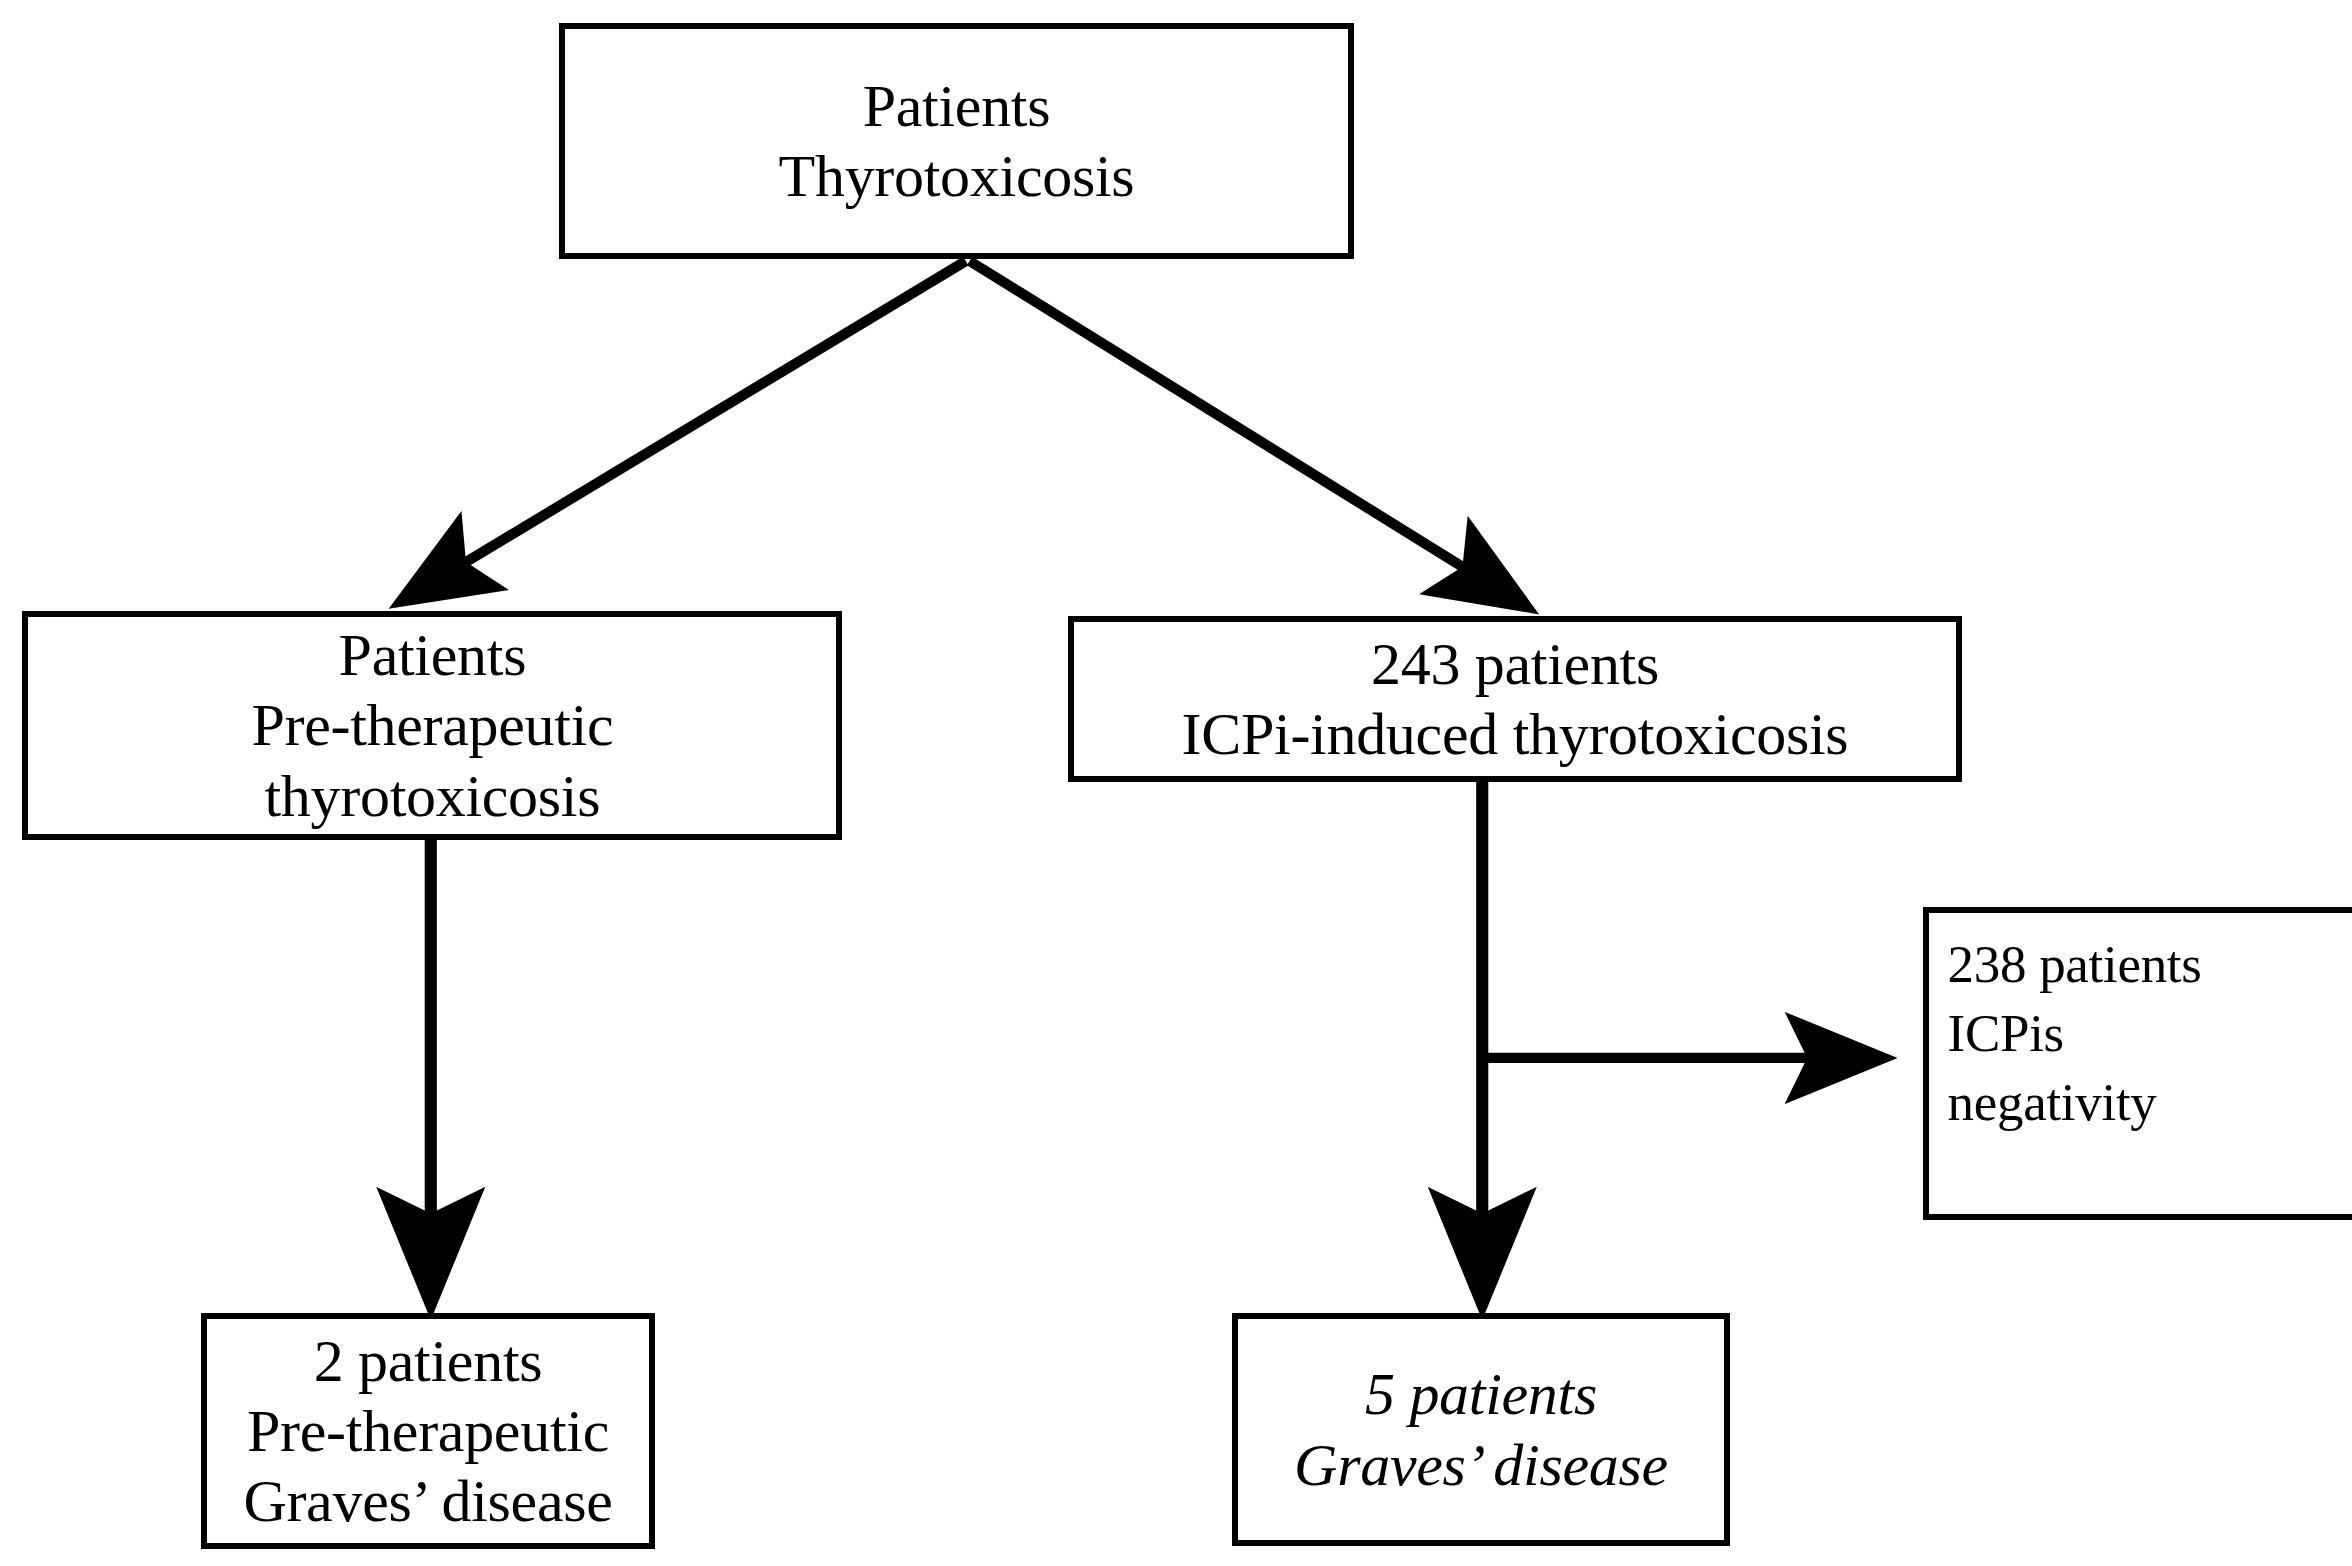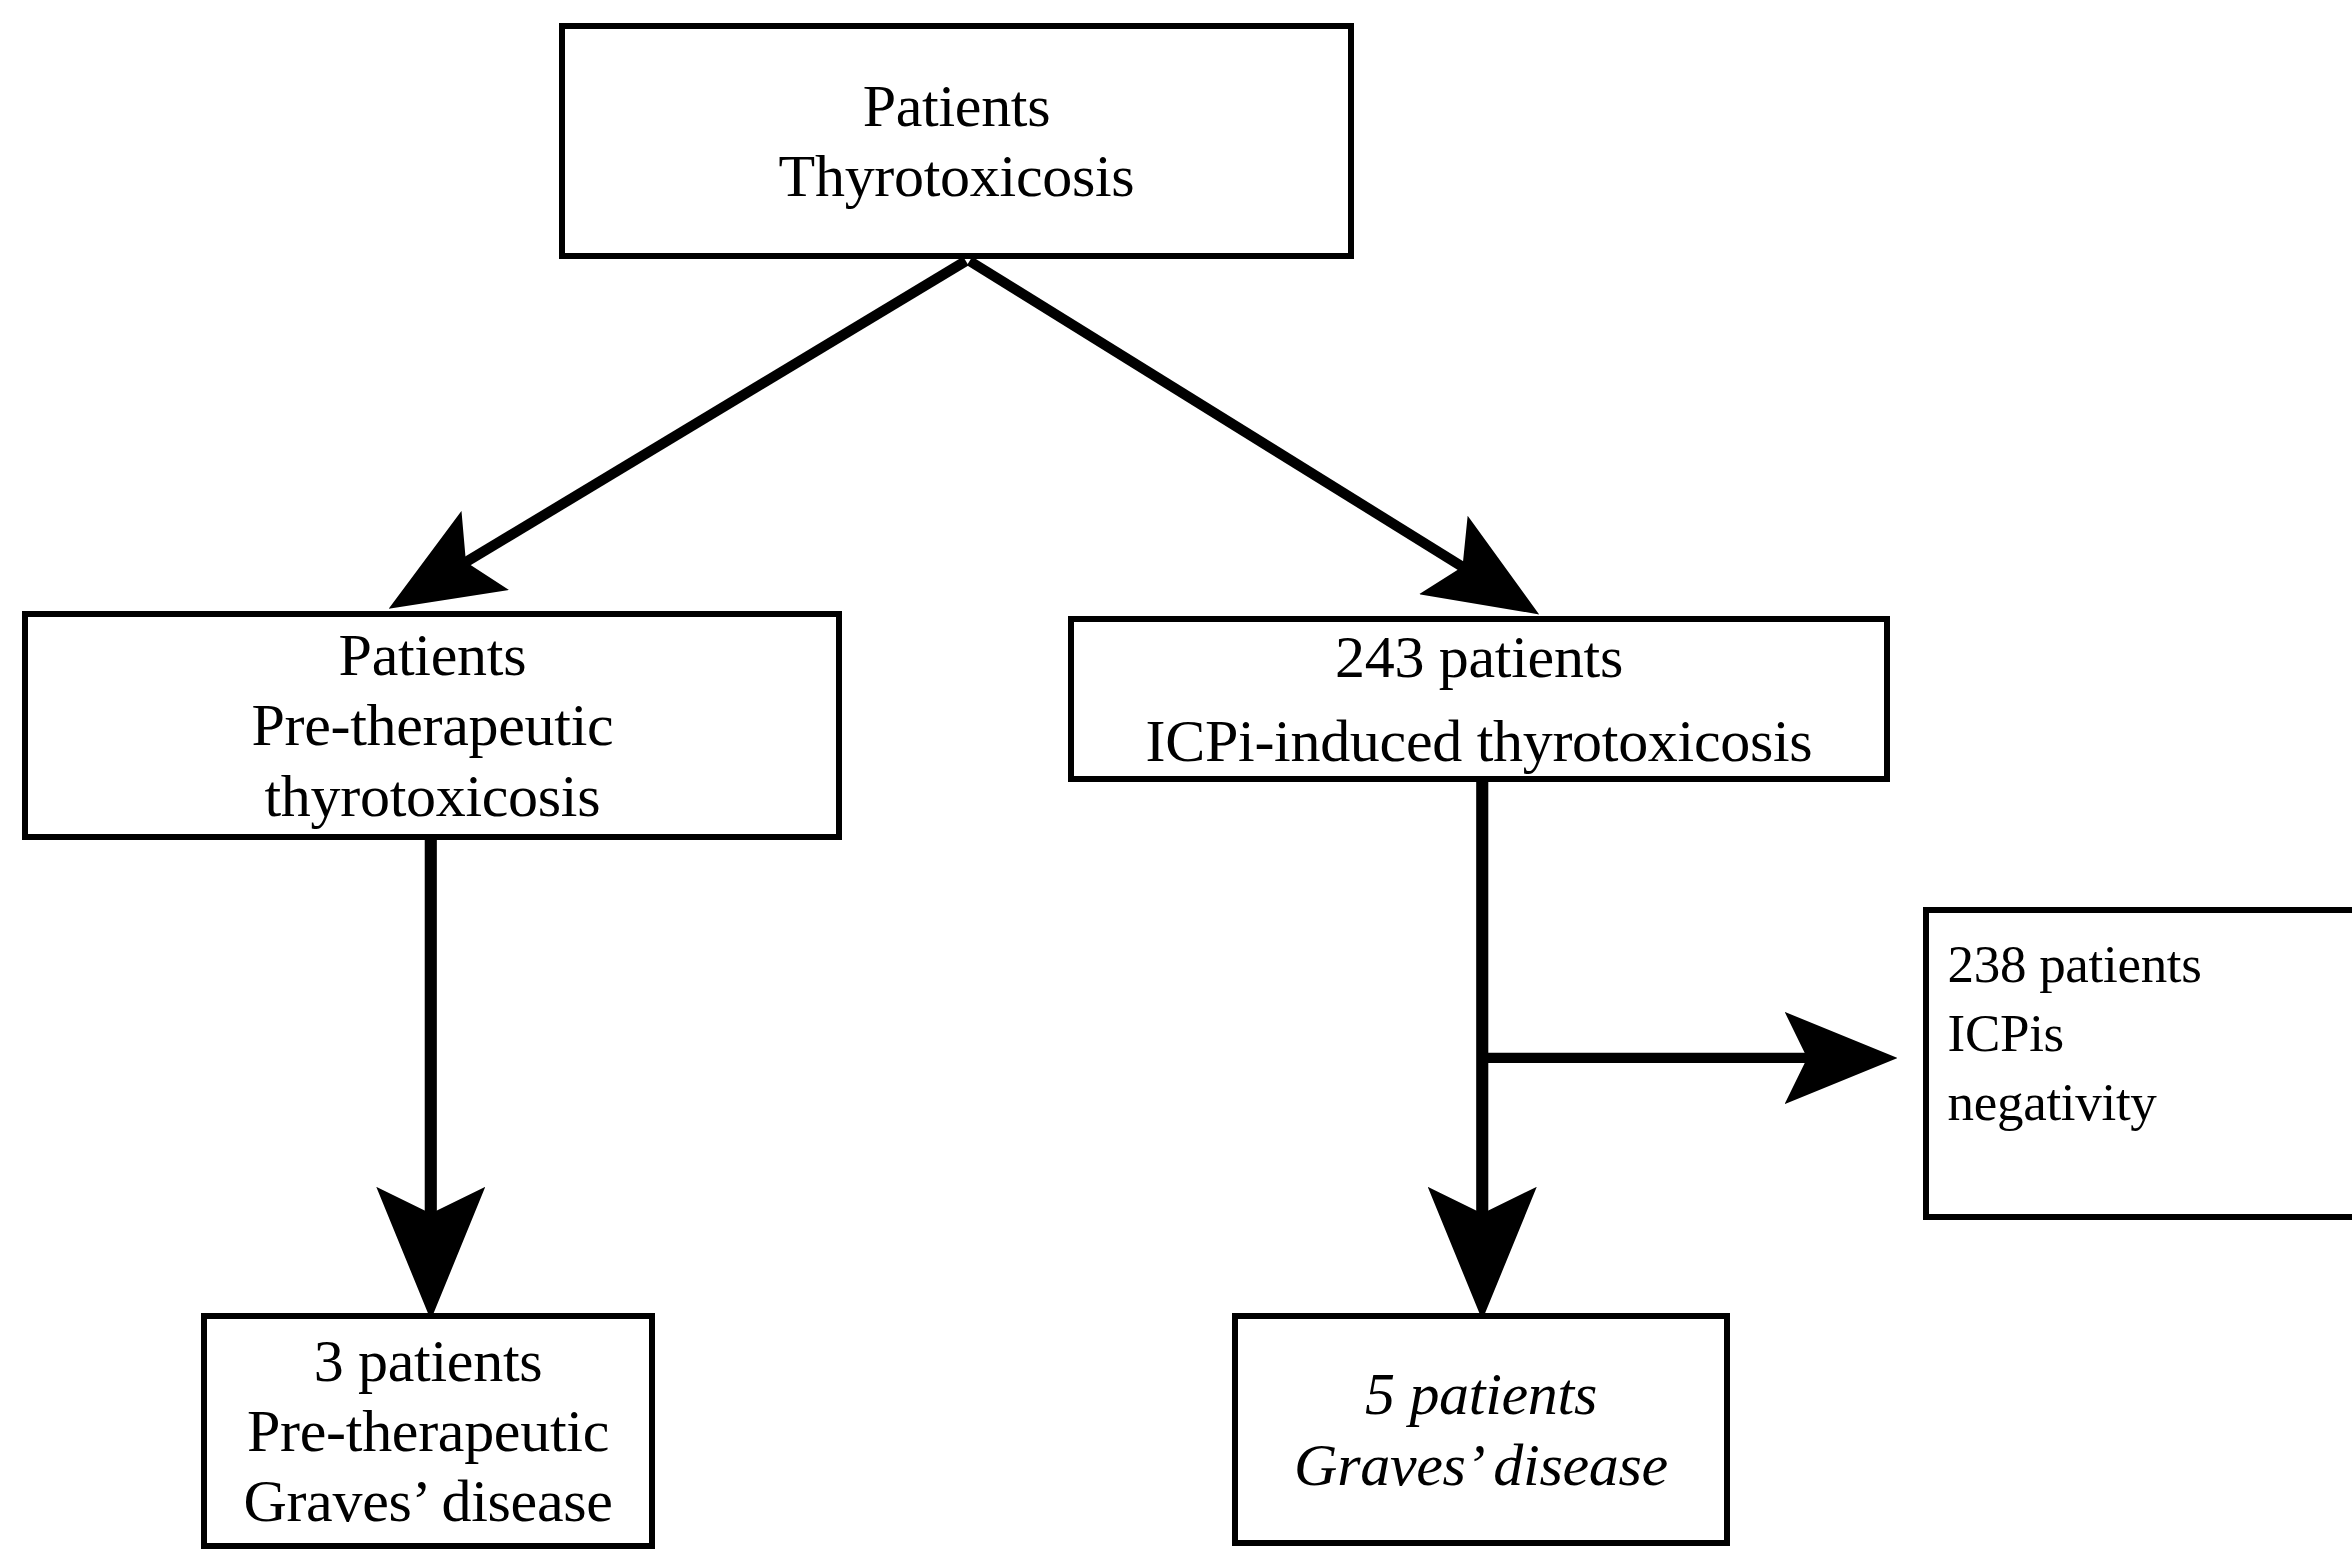--- a/index.html
+++ b/index.html
@@ -44,21 +44,21 @@
   .node.left-align {
     align-items: flex-start;
     justify-content: flex-start;
     padding: 17px 0 0 18.6px;
     line-height: 1.30;
   }
 
   
   #node-source        { left: 559px;  top: 23px;   width: 795px;  height: 236px; }
   #node-pre-therapeutic { left: 22.4px; top: 611px;  width: 820px;  height: 229px; }
-  #node-icpi-induced  { left: 1068px; top: 616px;  width: 822px;  height: 166px; justify-content: space-between; }
+  #node-icpi-induced  { left: 1068px; top: 616px;  width: 894px;  height: 166px; }
   #node-excluded      { left: 1923px; top: 907px;  width: 444px;  height: 313px; font-size: 53px; }
   #node-pre-graves    { left: 201px;  top: 1313px; width: 454px;  height: 236px; }
   #node-icpi-graves   { left: 1232px; top: 1313px; width: 498px;  height: 233px; font-style: italic; }
 </style>
 </head>
 <body>
 
 <div id="canvas">
 
   <svg id="arrows" viewBox="0 0 2524 1680" width="2353" height="1566" xmlns="http://www.w3.org/2000/svg">
@@ -95,21 +95,21 @@
     <span class="line">ICPi-induced thyrotoxicosis</span>
   </div>
 
   <div class="node left-align" id="node-excluded">
     <span class="line">238 patients</span>
     <span class="line">ICPis</span>
     <span class="line">negativity</span>
   </div>
 
   <div class="node" id="node-pre-graves">
-    <span class="line">3 patients</span>
+    <span class="line">2 patients</span>
     <span class="line">Pre-therapeutic</span>
     <span class="line">Graves’ disease</span>
   </div>
 
   <div class="node" id="node-icpi-graves">
     <span class="line">5 patients</span>
     <span class="line">Graves’ disease</span>
   </div>
 
 </div>

